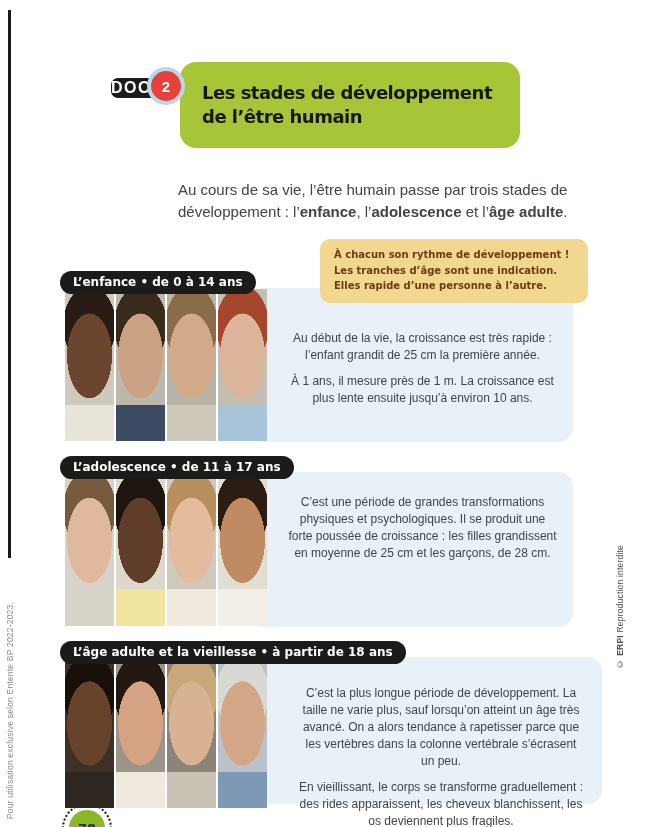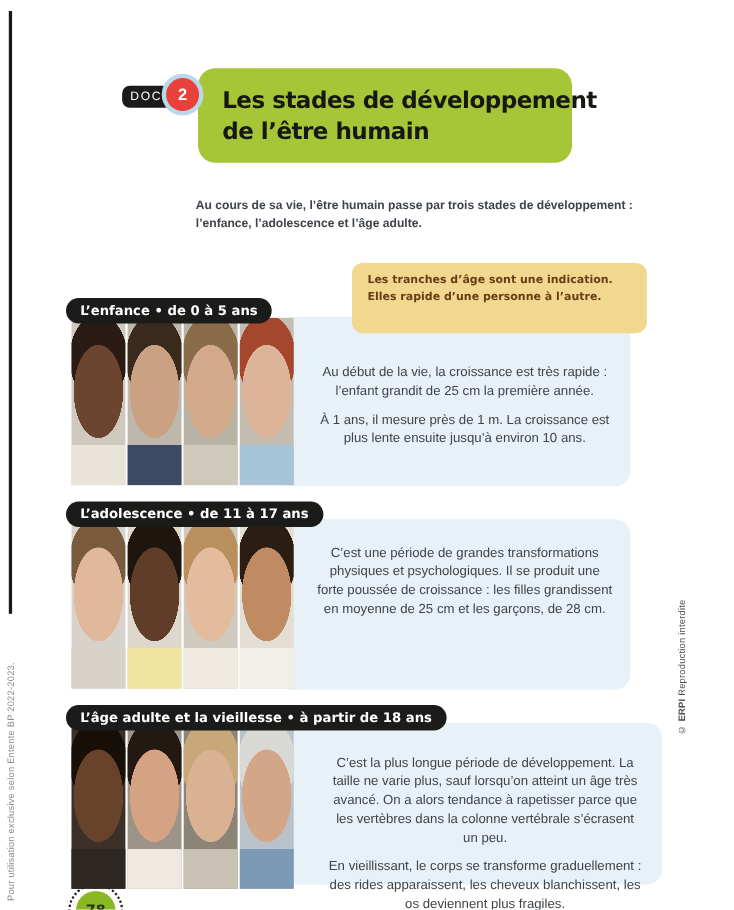--- a/index.html
+++ b/index.html
@@ -10,33 +10,33 @@
   .black-bar{position:absolute;left:8px;top:10px;width:3px;height:548px;background:#1a1a1a;}
   .margin-left{position:absolute;left:5px;bottom:8px;writing-mode:vertical-rl;transform:rotate(180deg);
                font-size:8.5px;color:#8c8c8c;letter-spacing:.2px;}
   .margin-right{position:absolute;right:42px;top:545px;writing-mode:vertical-rl;transform:rotate(180deg);
                 font-size:8.5px;color:#4d4d4d;letter-spacing:.2px;}
 
   
   .title-box{position:absolute;left:180px;top:62px;width:340px;height:86px;background:var(--green);
              border-radius:16px;display:flex;flex-direction:column;justify-content:center;
              padding:6px 14px 6px 22px;box-sizing:border-box;z-index:1;}
-  .title-line{font-family:"DejaVu Sans",sans-serif;font-weight:bold;font-size:21px;line-height:1.35;
+  .title-line{font-family:"DejaVu Sans",sans-serif;font-weight:bold;font-size:18px;line-height:1.35;
               letter-spacing:-0.5px;color:#181813;white-space:nowrap;}
   .badge-blue{position:absolute;left:147px;top:67px;width:38px;height:38px;border-radius:50%;
               background:var(--badge_blue);z-index:2;}
   .badge-red{position:absolute;left:151px;top:71px;width:30px;height:30px;border-radius:50%;
              background:var(--red);color:#fff;font-weight:bold;font-size:15px;
              display:flex;align-items:center;justify-content:center;z-index:3;}
   .doc-pill{position:absolute;left:111px;top:78px;width:54px;height:20px;background:var(--black);
-            border-radius:7px;color:#fff;font-size:11px;font-weight:normal;letter-spacing:1.5px;
-            display:flex;align-items:center;justify-content:center;padding-right:10px;
+            border-radius:7px;color:#fff;font-size:16px;font-weight:bold;letter-spacing:1.5px;
+            display:flex;align-items:center;justify-content:flex-start;padding-right:10px;
             box-sizing:border-box;z-index:1;}
 
-  .intro{position:absolute;left:178px;top:179px;width:404px;font-size:11px;line-height:1.48;font-weight:bold;}
+  .intro{position:absolute;left:178px;top:179px;width:404px;font-size:15px;line-height:1.48;}
 
   .note{position:absolute;left:320px;top:239px;width:268px;height:64px;background:var(--yellow);
         border-radius:10px;padding:8px 10px 0 14px;box-sizing:border-box;z-index:6;
         font-family:"DejaVu Sans",sans-serif;font-size:10px;font-weight:bold;color:#6b3a17;line-height:1.55;}
   .note div{white-space:nowrap;}
 
   
   .blue-box{position:absolute;background:var(--light_blue);border-radius:14px;box-sizing:border-box;z-index:1;}
   .box1{left:250px;top:288px;width:323px;height:154px;padding:42px 16px 0 38px;}
   .box2{left:250px;top:472px;width:323px;height:155px;padding:22px 16px 0 38px;}
@@ -80,35 +80,36 @@
   </div>
 
   <div class="title-box">
     <div class="title-line">Les stades de développement</div>
     <div class="title-line">de l’être humain</div>
   </div>
 
   <div class="intro"><span>Au cours de sa vie, l’être humain passe par trois stades de développement : l’</span><b>enfance</b><span>, l’</span><b>adolescence</b><span> et l’</span><b>âge adulte</b><span>.</span></div>
 
   <div class="note">
+    <div>À chacun son rythme de développement !</div>
     <div>Les tranches d’âge sont une indication.</div>
     <div>Elles rapide d’une personne à l’autre.</div>
   </div>
 
   <div class="blue-box box1">
       <p><span>Au début de la vie, la croissance est très rapide : l’enfant grandit de 25 cm la première année.</span></p>
       <p><span>À 1 ans, il mesure près de 1 m. La croissance est plus lente ensuite jusqu’à environ 10 ans.</span></p>
     </div>
   <div class="strip strip1">
       <div class="photo" style="--bg: #cfc9bd; --hair: #2a1c14; --skin: #6b4530; --shirt: #e8e4da;"></div>
       <div class="photo" style="--bg: #bdb7ac; --hair: #3a2a1c; --skin: #caa183; --shirt: #3c4a63;"></div>
       <div class="photo" style="--bg: #b9b3a6; --hair: #8a6b4a; --skin: #d3a98c; --shirt: #cfc9bb;"></div>
       <div class="photo" style="--bg: #c4beb2; --hair: #a5472c; --skin: #dcb49a; --shirt: #a8c4d8;"></div>
     </div>
-  <div class="label label1">L’enfance • de 0 à 5 ans</div>
+  <div class="label label1">L’enfance • de 0 à 14 ans</div>
 
   <div class="blue-box box2">
       <p><span>C’est une période de grandes transformations physiques et psychologiques. Il se produit une forte poussée de croissance : les filles grandissent en moyenne de 25 cm et les garçons, de 28 cm.</span></p>
     </div>
   <div class="strip strip2">
       <div class="photo" style="--bg: #d8d3ca; --hair: #7a5a3c; --skin: #e0b89c; --shirt: #d8d3c8;"></div>
       <div class="photo" style="--bg: #ded8cc; --hair: #1e150e; --skin: #5f3d28; --shirt: #f0e4a0;"></div>
       <div class="photo" style="--bg: #cfc9be; --hair: #b98f5e; --skin: #e3bb9d; --shirt: #efe9df;"></div>
       <div class="photo" style="--bg: #e3ded4; --hair: #2b1d12; --skin: #c08a62; --shirt: #f2efe8;"></div>
     </div>

